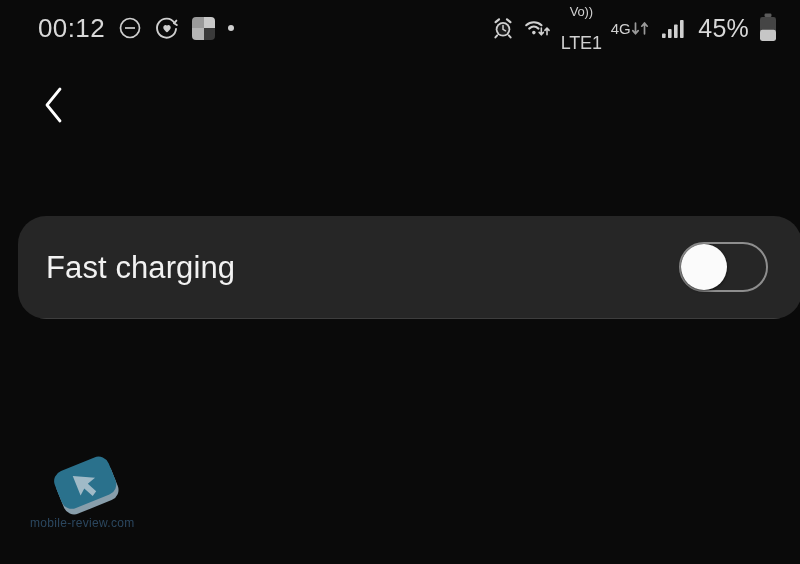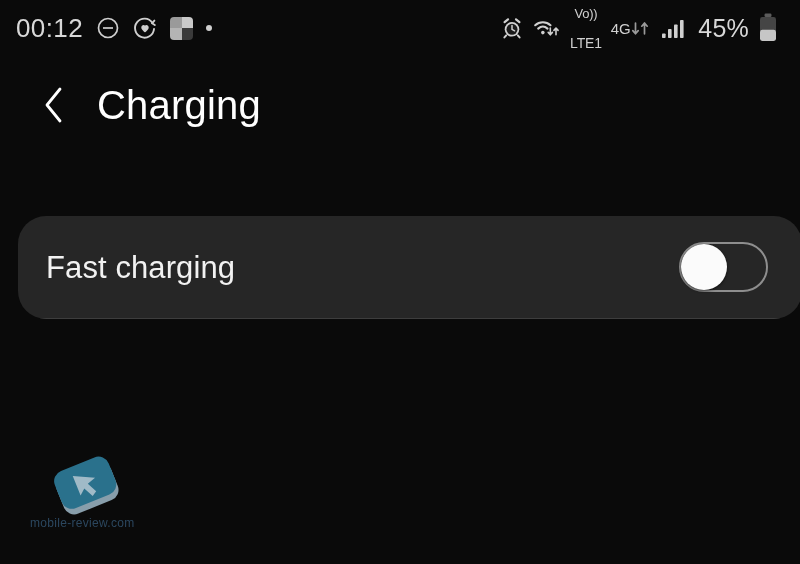--- a/index.html
+++ b/index.html
@@ -19,21 +19,21 @@
   
   .status-bar {
     position: absolute;
     top: 0;
     left: 0;
     width: 800px;
     height: 56px;
     display: flex;
     align-items: center;
     justify-content: space-between;
-    padding: 0 22px 0 16px;
+    padding: 0 22px 0 38px;
     box-sizing: border-box;
   }
   .status-left {
     display: flex;
     align-items: center;
     gap: 13px;
   }
   .status-right {
     display: flex;
     align-items: center;
@@ -79,21 +79,21 @@
   }
 
   .volte-stack {
     display: flex;
     flex-direction: column;
     align-items: center;
     line-height: 1;
     color: #d0d0d0;
   }
   .volte-top { font-size: 13px; letter-spacing: -0.2px; }
-  .volte-bot { font-size: 14px; letter-spacing: -0.2px; margin-top: 16px; }
+  .volte-bot { font-size: 18px; letter-spacing: -0.2px; margin-top: 16px; }
 
   .net-stack {
     display: flex;
     flex-direction: row;
     align-items: center;
     line-height: 1;
     color: #d0d0d0;
   }
   .net-top { font-size: 15px; letter-spacing: -0.2px; }
   .net-arrows { margin-top: 1px; }
@@ -300,21 +300,20 @@
 </div>
 
 <div class="app-header">
   <div class="back-btn">
     <span>
       <svg class="icon-svg" width="30" height="44" viewBox="0 0 30 44">
         <path d="M20 6 L7 22 L20 38" fill="none" stroke="#ffffff" stroke-width="2.8" stroke-linecap="round" stroke-linejoin="round"></path>
       </svg>
     </span>
   </div>
-  <div class="page-title">Charging</div>
 </div>
 
 <div class="settings-card">
 
   <div class="setting-row">
     <span class="row-label">Fast charging</span>
     <span class="toggle">
       <span class="toggle-track"></span>
       <span class="toggle-knob"></span>
     </span>

